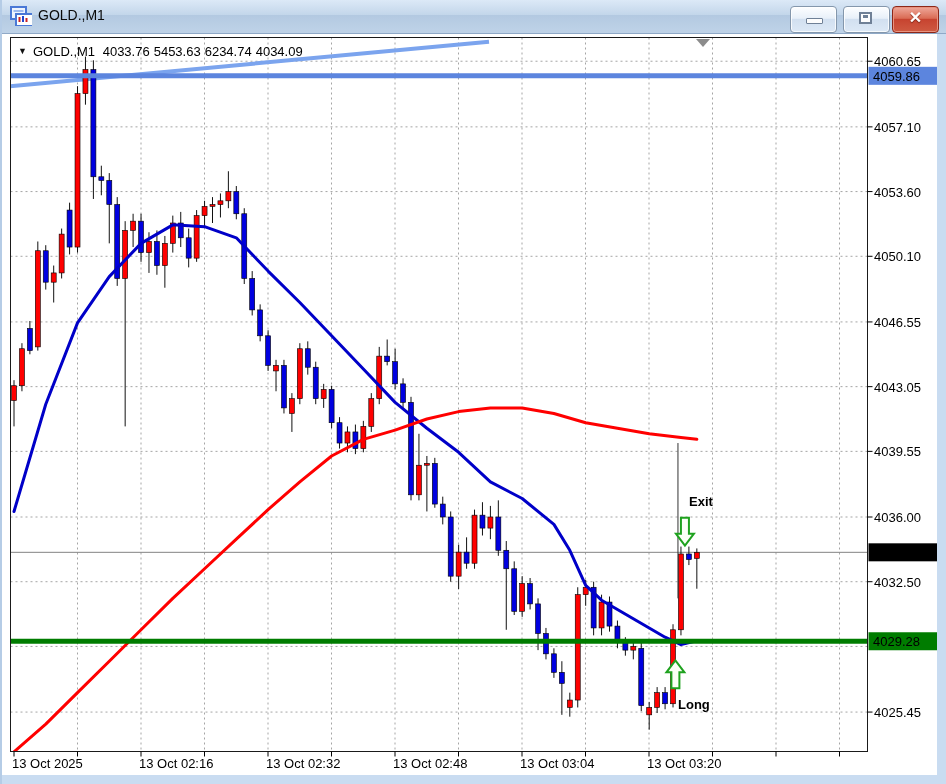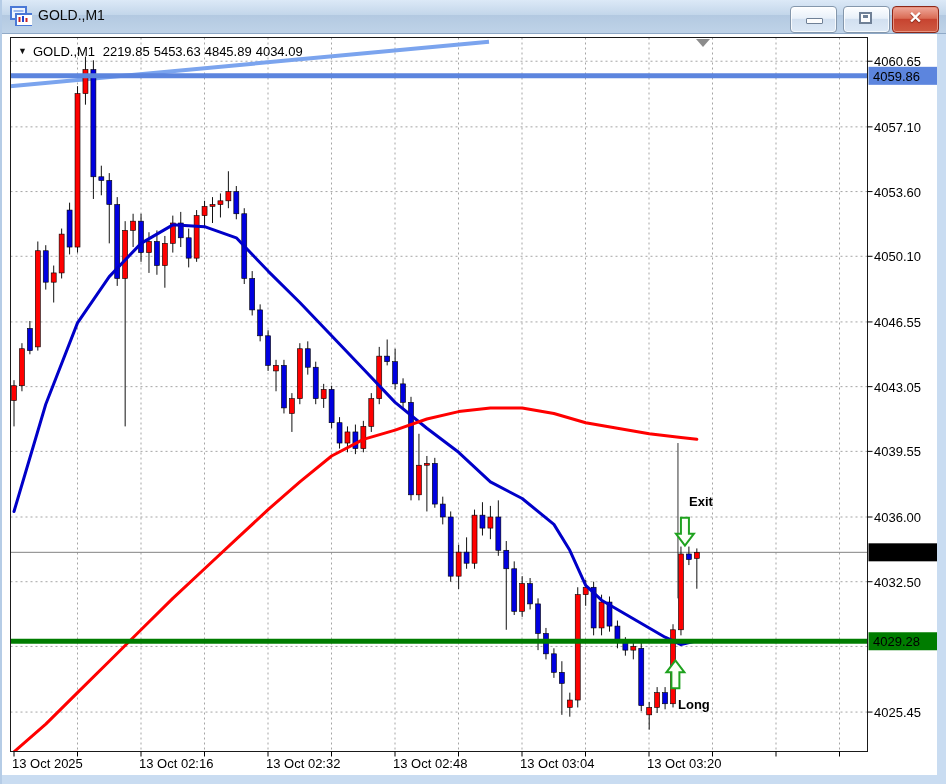--- a/index.html
+++ b/index.html
@@ -303,21 +303,21 @@
         <line x1="12" x2="12" y1="751.5" y2="756.5" stroke="#000" stroke-width="1"></line>
         <text x="10" y="768">13 Oct 2025</text>
         <text x="137" y="768">13 Oct 02:16</text>
         <text x="264" y="768">13 Oct 02:32</text>
         <text x="391" y="768">13 Oct 02:48</text>
         <text x="518" y="768">13 Oct 03:04</text>
         <text x="645" y="768">13 Oct 03:20</text>
       </g>
     </svg>
 
-  <div id="ohlc-header"><span class="tri">▼</span><span>GOLD.,M1</span> <span>2219.85</span><span>5453.63</span><span>4845.89</span><span>4034.09</span></div>
+  <div id="ohlc-header"><span class="tri">▼</span><span>GOLD.,M1</span> <span>4033.76</span><span>5453.63</span><span>6234.74</span><span>4034.09</span></div>
 
   <div id="titlebar">
     <svg class="ticon" viewBox="0 0 22 20">
       <rect x="1" y="1" width="15" height="12" fill="#eef4fe" stroke="#4a78d6" stroke-width="2"></rect>
       <rect x="3.5" y="4" width="10" height="2" fill="#9db9ee"></rect>
       <rect x="7" y="7" width="18" height="12" fill="#ffffff" stroke="#4a78d6" stroke-width="2" transform="translate(-1,1)"></rect>
       <rect x="8.5" y="11" width="2" height="5" fill="#cc2222"></rect>
       <rect x="12" y="10" width="2" height="6" fill="#2244cc"></rect>
       <rect x="15.5" y="12" width="2" height="4" fill="#cc2222"></rect>
     </svg>

